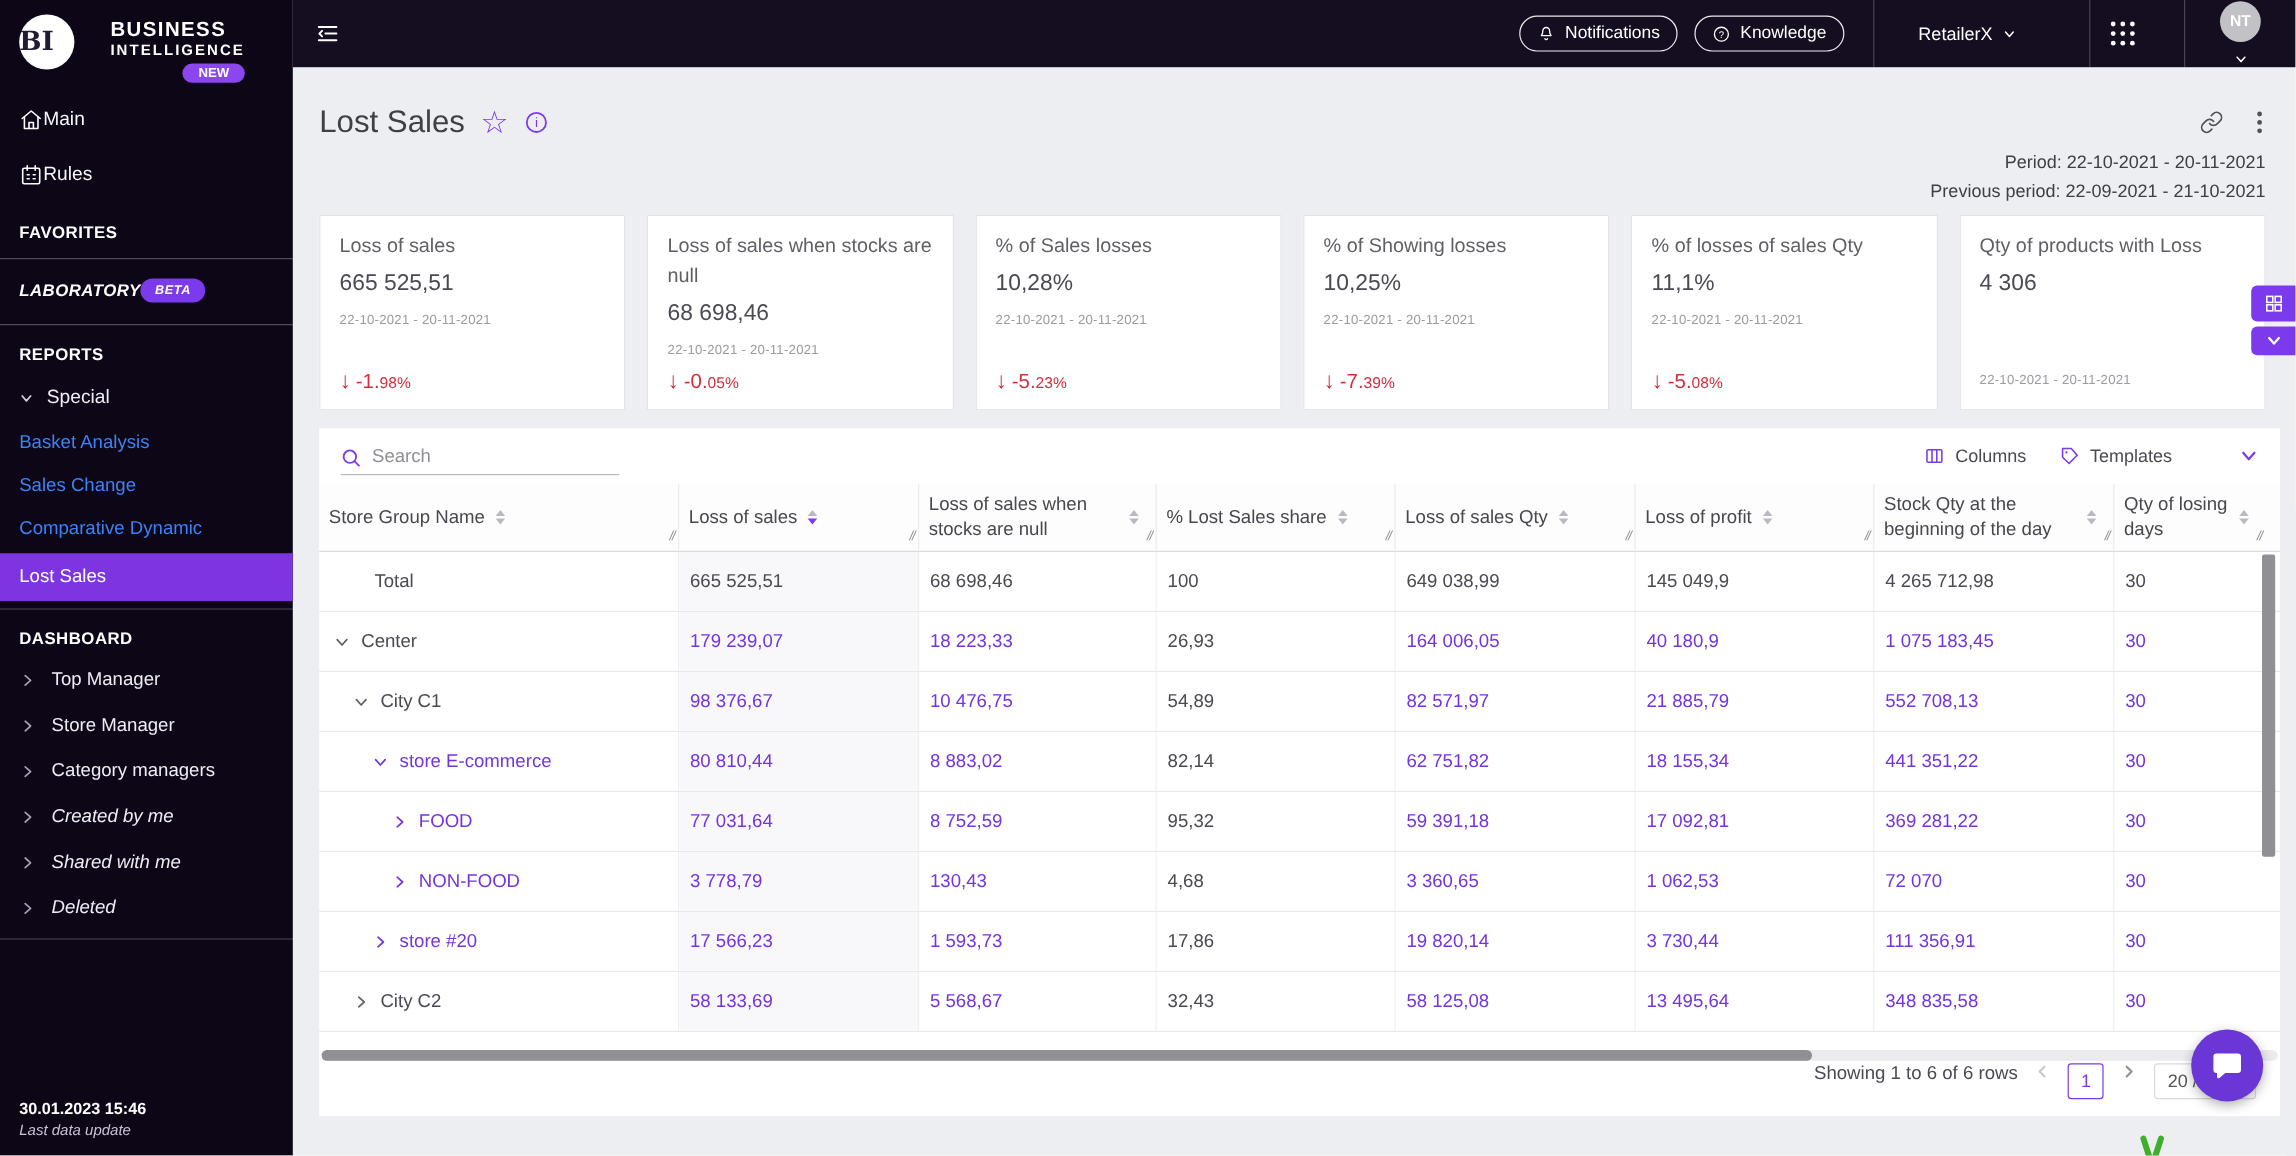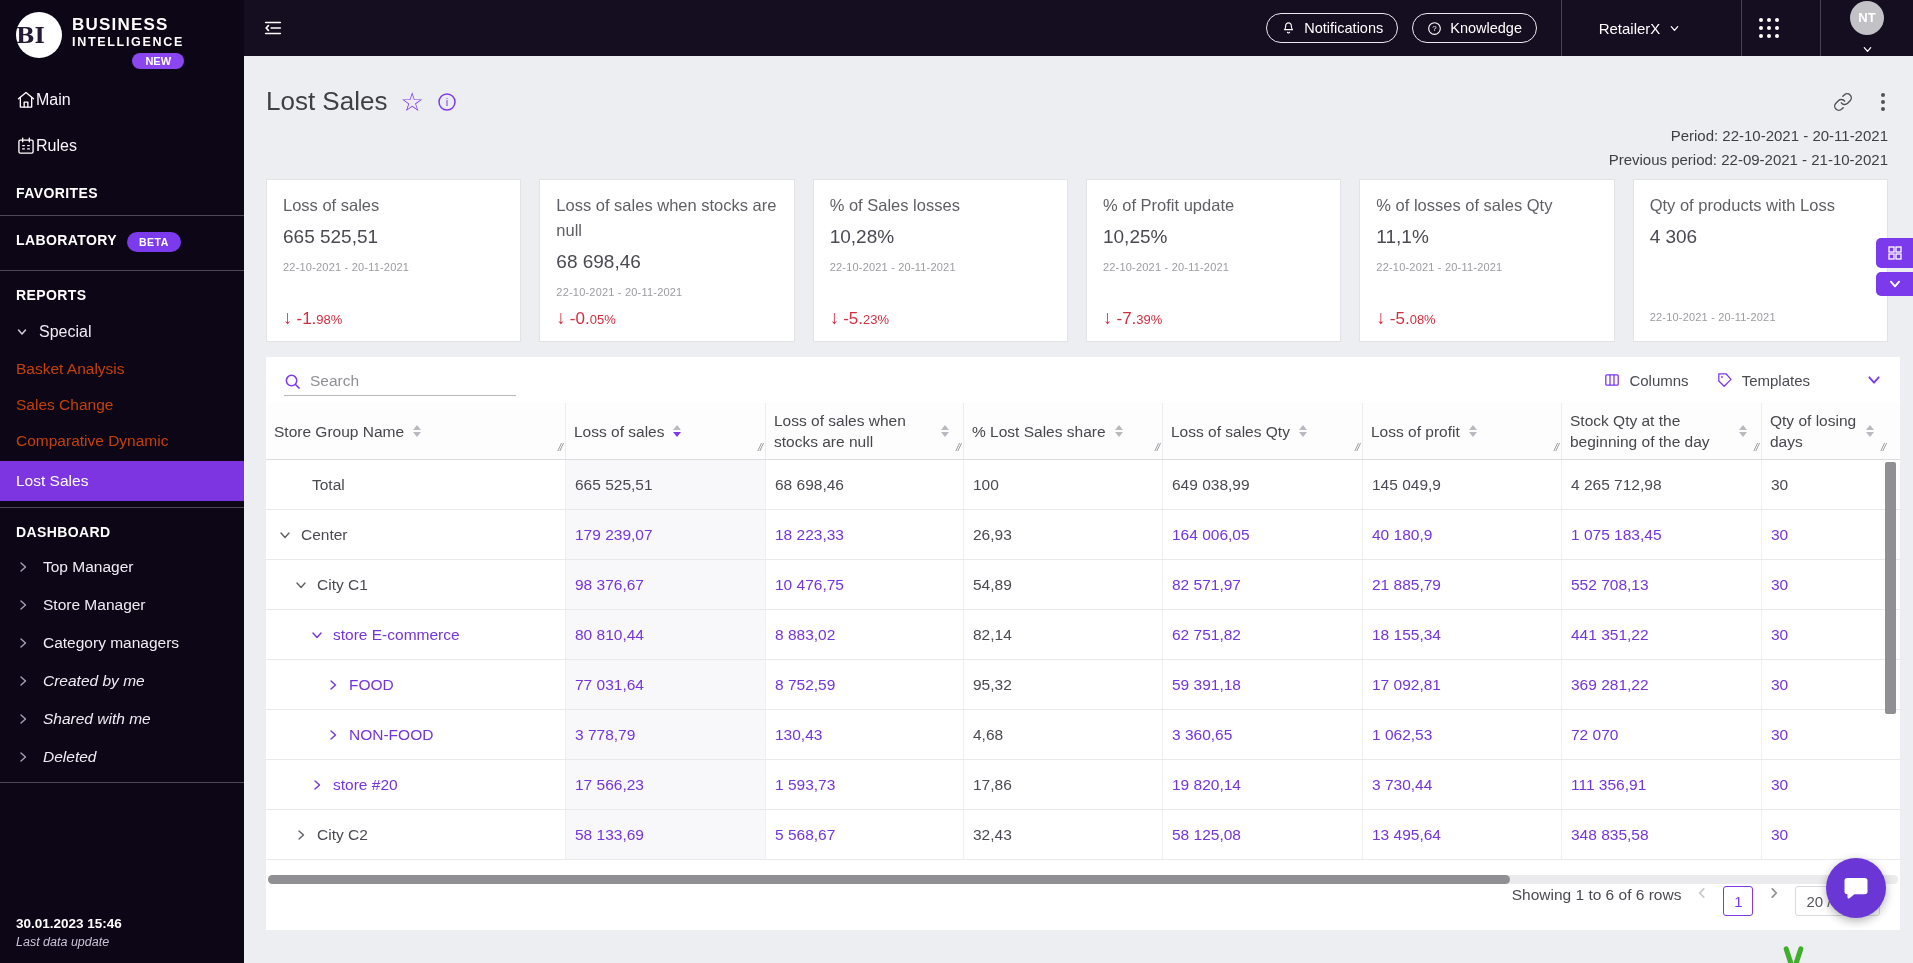--- a/index.html
+++ b/index.html
@@ -4,32 +4,32 @@
 <style>
   * { margin:0; padding:0; box-sizing:border-box; }
   html,body { width:1913px; height:963px; overflow:hidden; }
   body { position:relative; font-family:"Liberation Sans", sans-serif; background:#edeef2; }
   svg { display:block; }
 
   
   .sidebar { position:absolute; left:0; top:0; width:244px; height:963px; background:#0d0617; color:#fff; z-index:30; }
   .logo { display:flex; gap:10px; padding:12px 14px 8px 16px; align-items:flex-start; }
   .logo-circle { width:46px; height:46px; border-radius:50%; background:#fff; color:#241a33; font-family:"DejaVu Serif", serif; font-weight:bold; font-size:22px; line-height:46px; text-align:left; flex:none; }
-  .logo-text { display:flex; flex-direction:column; padding-top:3px; }
+  .logo-text { display:flex; flex-direction:column; padding-top:3px;margin-left:20px; }
   .lt1 { font-size:17px; font-weight:700; letter-spacing:1.2px; line-height:1.15; }
   .lt2 { font-size:12.5px; font-weight:600; letter-spacing:1.7px; line-height:1.2; }
   .new-badge { align-self:flex-end; background:#8b46f0; border-radius:10px; font-size:11px; font-weight:700; padding:2px 13px; margin-top:3px; }
   .side-item { display:flex; align-items:center; padding:13px 16px; font-size:16px; color:#f7f6f9; cursor:pointer; }
   .side-item:first-of-type { margin-top:6px; }
   .section { padding:16px 16px 8px; font-weight:700; font-size:14px; letter-spacing:.4px; }
-  .section.lab { display:flex; gap:10px; padding-bottom:12px; }
+  .section.lab { display:flex; align-items:center; padding-bottom:12px;font-style:italic; }
   .beta { background:#7c3aed; border-radius:11px; font-size:10.5px; font-weight:700; padding:4px 12px; letter-spacing:.5px; }
   .divider { border-top:1px solid rgba(255,255,255,.27); margin:6px 0 0; }
   .group-head { display:flex; align-items:center; gap:11px; padding:12px 16px 10px; font-size:16px; color:#efecf3; cursor:pointer; }
-  .r-item { padding:9px 16px; font-size:15.5px; color:#c2410c; cursor:pointer; }
+  .r-item { padding:9px 16px; font-size:15.5px; color:#3b82f6; cursor:pointer; }
   .r-item.active { background:#7c35e0; color:#fff; padding:11px 16px; margin-top:2px; }
   .d-item { display:flex; align-items:center; gap:13px; padding:10px 16px; font-size:15.5px; color:#efecf3; cursor:pointer; }
   .d-item.it { font-style:italic; }
   .d-item .dchev { color:#a79fb3; }
   .side-footer { position:absolute; bottom:14px; left:16px; }
   .ts { font-size:13.5px; font-weight:700; margin-bottom:4px; }
   .note { font-size:12.5px; font-style:italic; color:#c9c2d4; }
 
   
   .topbar { position:absolute; left:244px; top:0; right:0; height:56px; background:#150d20; display:flex; align-items:center; padding-left:18px; z-index:20; }
@@ -356,21 +356,21 @@
        <div class="c-title">% of Sales losses</div>
        <div class="c-value">10,28%</div>
        <div class="c-date">22-10-2021 - 20-11-2021</div>
        <div class="c-change">
         <span class="arr">↓</span>
         <span class="big">-5.</span>
           <span class="frac">23%</span>
         </div>
      </div>
       <div class="card">
-       <div class="c-title">% of Profit update</div>
+       <div class="c-title">% of Showing losses</div>
        <div class="c-value">10,25%</div>
        <div class="c-date">22-10-2021 - 20-11-2021</div>
        <div class="c-change">
         <span class="arr">↓</span>
         <span class="big">-7.</span>
           <span class="frac">39%</span>
         </div>
      </div>
       <div class="card">
        <div class="c-title">% of losses of sales Qty</div>

